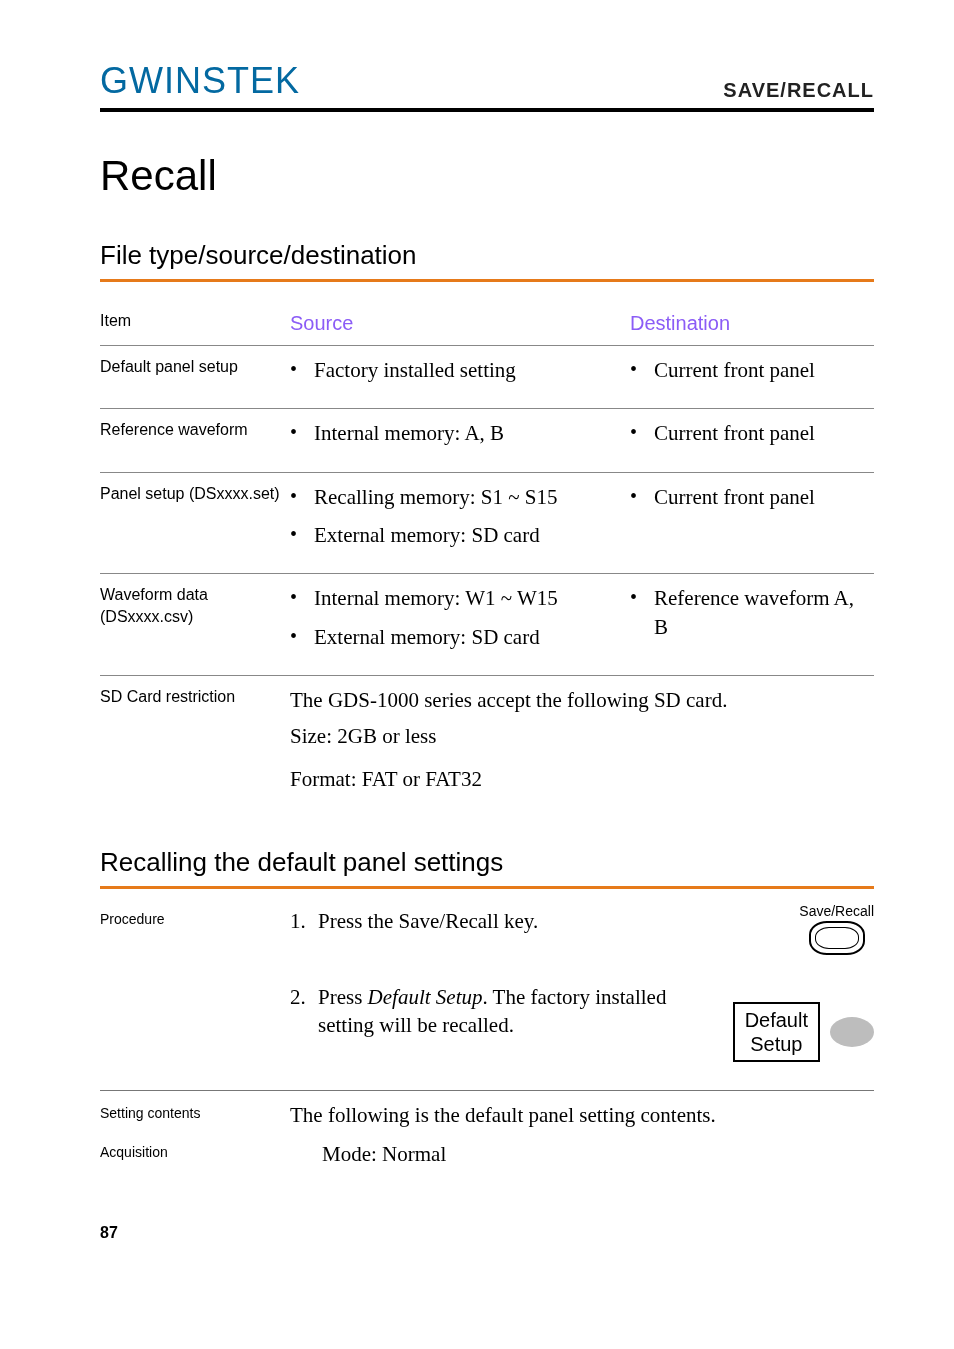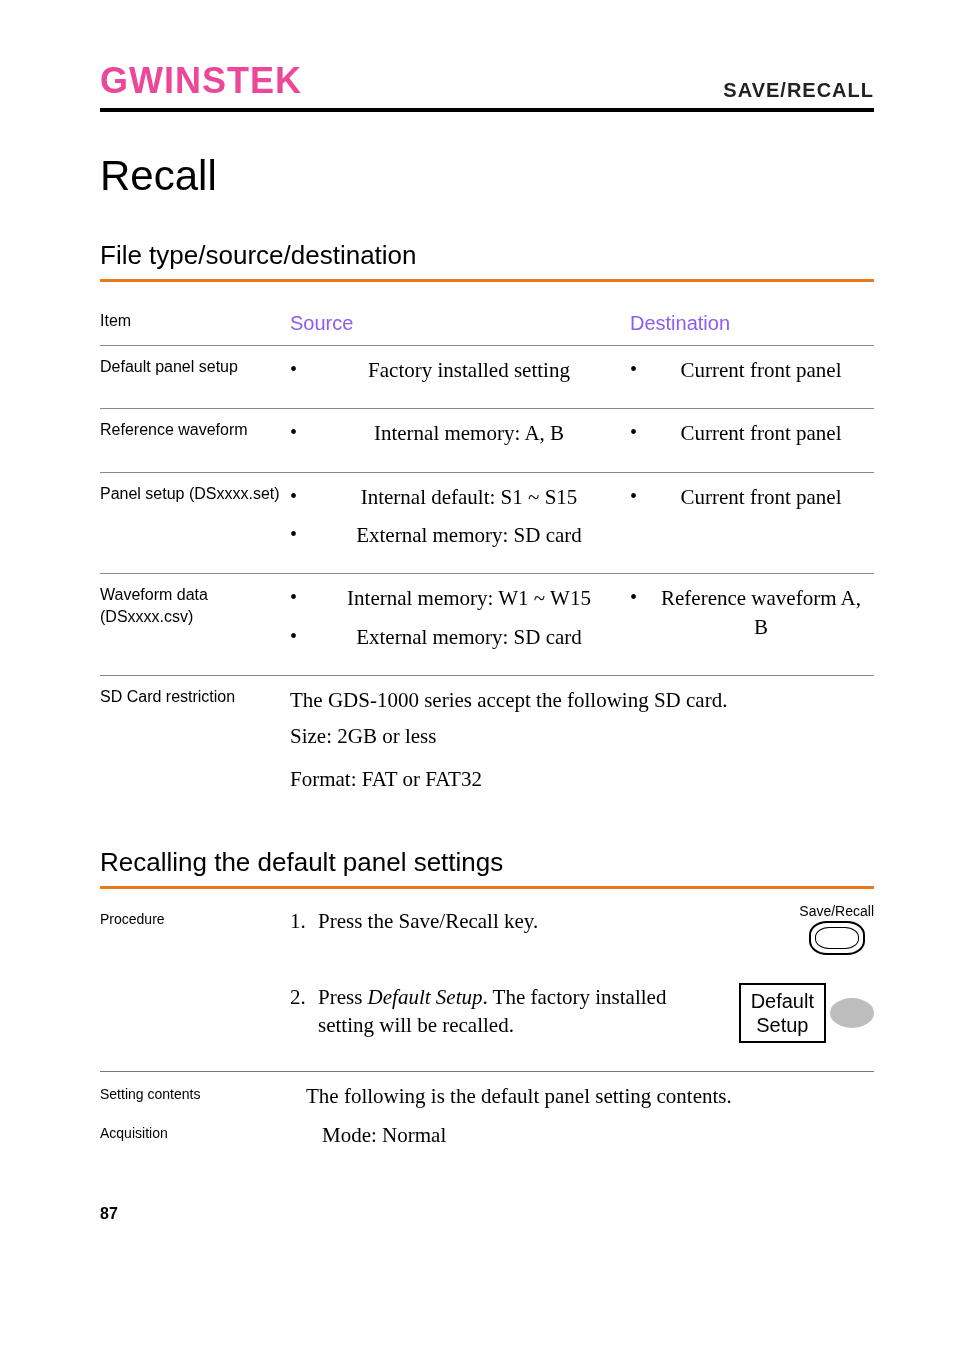--- a/index.html
+++ b/index.html
@@ -1,58 +1,58 @@
 <!DOCTYPE html>
 <html><head>
 <meta charset="utf-8">
 <style>
   * { box-sizing: border-box; margin: 0; padding: 0; }
   html, body { width: 954px; background: #fff; color: #000; font-family: Georgia, 'Times New Roman', serif; }
   .page { width: 954px; padding: 60px 80px 40px 100px; }
   .header-row { display: flex; justify-content: space-between; align-items: flex-end; padding-bottom: 6px; }
-  .logo { font-family: Arial, Helvetica, sans-serif; font-weight: 700; font-size: 36px; letter-spacing: 1px; color: #ec4899; display:flex; align-items:baseline; }
+  .logo { font-family: Arial, Helvetica, sans-serif; font-weight: 400; font-size: 36px; letter-spacing: 1px; color: #0369a1; display:flex; align-items:baseline; }
   .breadcrumb { font-family: "Segoe UI", Arial, sans-serif; font-weight: 700; font-size: 20px; letter-spacing: 1px; color:#222; }
   .header-rule { height: 4px; background: #000; margin-bottom: 40px; }
 
   h1.title { font-family: "Segoe UI", Arial, sans-serif; font-weight: 400; font-size: 42px; margin: 30px 0 40px 0; }
   h2.subtitle { font-family: "Segoe UI", Arial, sans-serif; font-weight: 400; font-size: 26px; margin: 10px 0 8px 0; }
 
   .orange-rule { height: 3px; background: #e67a1a; margin-bottom: 18px; }
   .thin-rule { height: 1px; background: #777; }
 
   .tbl { width: 100%; border-collapse: collapse; }
   .tbl td { vertical-align: top; padding: 10px 6px 14px 0; font-size: 21px; line-height: 1.35; }
   .tbl .c-item { width: 190px; font-family: "Segoe UI", Arial, sans-serif; font-size: 16px; color:#000000; }
   .tbl .c-src  { width: 340px; }
   .tbl .c-dst  { }
   .hrow td { font-family: "Segoe UI", Arial, sans-serif; font-size: 20px; color:#8b5cf6; padding-bottom:8px;}
   .sep td { padding:0; }
   .sep td div { height:1px; background:#888; }
 
   ul.b { list-style: none; padding:0; margin:0; }
-  ul.b li { position:relative; padding-left: 24px; margin-bottom: 10px; text-align: center; }
+  ul.b li { position:relative; padding-left: 24px; margin-bottom: 10px; }
   ul.b li::before { content:"•"; position:absolute; left:0; top:0; font-size:20px; }
 
   .proc-row { display:flex; }
   .proc-label { width:190px; font-family: "Segoe UI", Arial, sans-serif; font-size:14px; padding-top:4px;}
   .proc-body  { flex:1; }
 
   .step { display:flex; align-items:flex-start; gap:20px; margin-bottom:28px; }
   .step-text { flex:1; font-size:21px; line-height:1.35; }
   .step-text ol { list-style:none; padding:0; margin:0;}
   .step-text li { padding-left:28px; position:relative; }
   .step-text li .num { position:absolute; left:0; }
   .italic { font-style: italic; }
 
   .key-graphic { display:flex; flex-direction:column; align-items:center; margin-top:-4px; }
   .key-caption { font-family: Arial, sans-serif; font-size:14px; margin-bottom:2px; }
   .key-oval { width:56px; height:34px; border:2px solid #000; border-radius: 18px / 14px; position:relative; }
   .key-oval::after { content:""; position:absolute; inset:4px; border:1px solid #000; border-radius: 14px / 10px; }
 
-  .softkey-graphic { display:flex; align-items:center; gap:4px; }
+  .softkey-graphic { display:flex; align-items:center; gap:10px;margin-top:19px; }
   .softkey-box { border:2px solid #000; padding:4px 10px; font-family: Arial, sans-serif; font-size:20px; text-align:center; line-height:1.2; }
   .softkey-dot { width:44px; height:30px; background:#bdbdbd; border-radius: 50%; }
 
   .body-text { font-size:21px; line-height:1.4; }
 
   .page-num { text-align:left; font-family: Arial, sans-serif; font-weight:700; font-size:16px; margin-top:50px; }
 </style>
 </head>
 <body>
 
@@ -119,21 +119,21 @@
     <tr class="sep">
           <td colspan="3">
             <div></div>
           </td>
         </tr>
 
     <tr>
       <td class="c-item">Panel setup (DSxxxx.set)</td>
       <td class="c-src">
             <ul class="b">
-        <li>Internal default: S1 ~ S15</li>
+        <li>Recalling memory: S1 ~ S15</li>
         <li>External memory: SD card</li>
       </ul>
           </td>
       <td class="c-dst">
             <ul class="b">
               <li>Current front panel</li>
             </ul>
           </td>
     </tr>
     <tr class="sep">
@@ -213,21 +213,21 @@
           </div>
           <div class="softkey-dot"></div>
         </div>
       </div>
 
     </div>
   </div>
 
   <div class="thin-rule"></div>
 
-  <div class="proc-row" style="padding:10px 0 6px 0;gap:16px;">
+  <div class="proc-row" style="padding:10px 0 6px 0;">
     <div class="proc-label">Setting contents</div>
     <div class="proc-body body-text">The following is the default panel setting contents.</div>
   </div>
 
   <div class="proc-row" style="padding:4px 0;gap:32px;">
     <div class="proc-label">Acquisition</div>
     <div class="proc-body body-text">Mode: Normal</div>
   </div>
 
   <div class="page-num">87</div>

